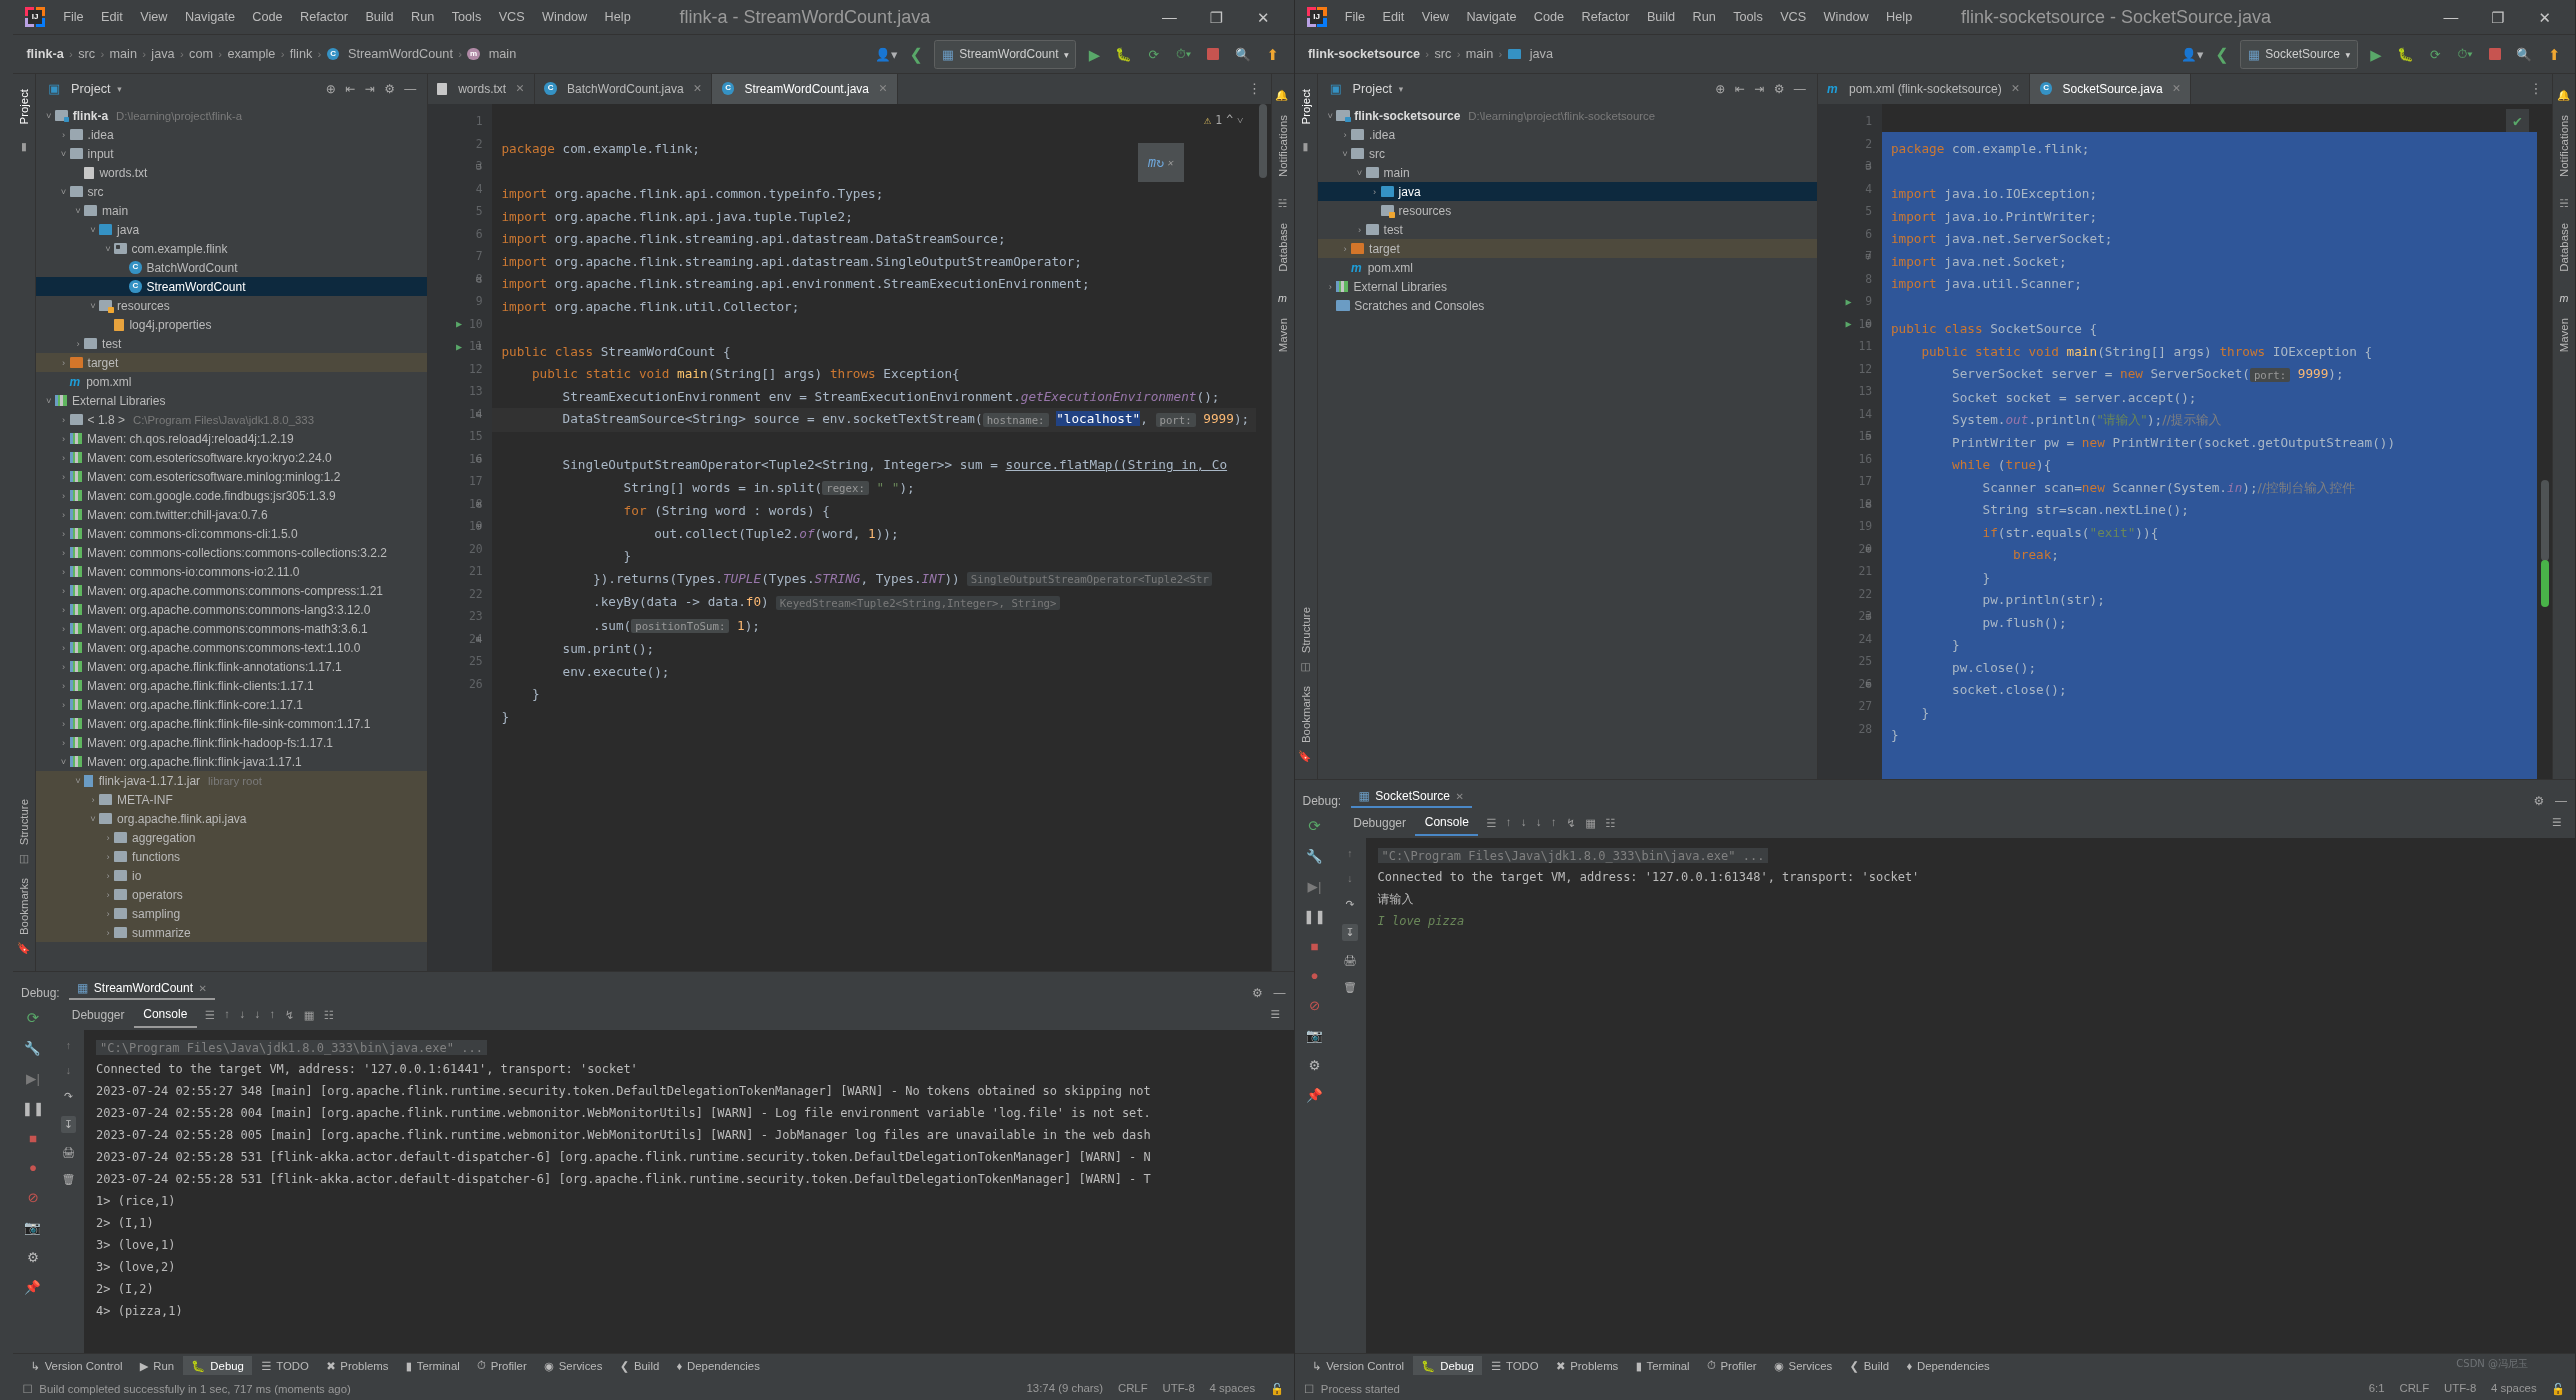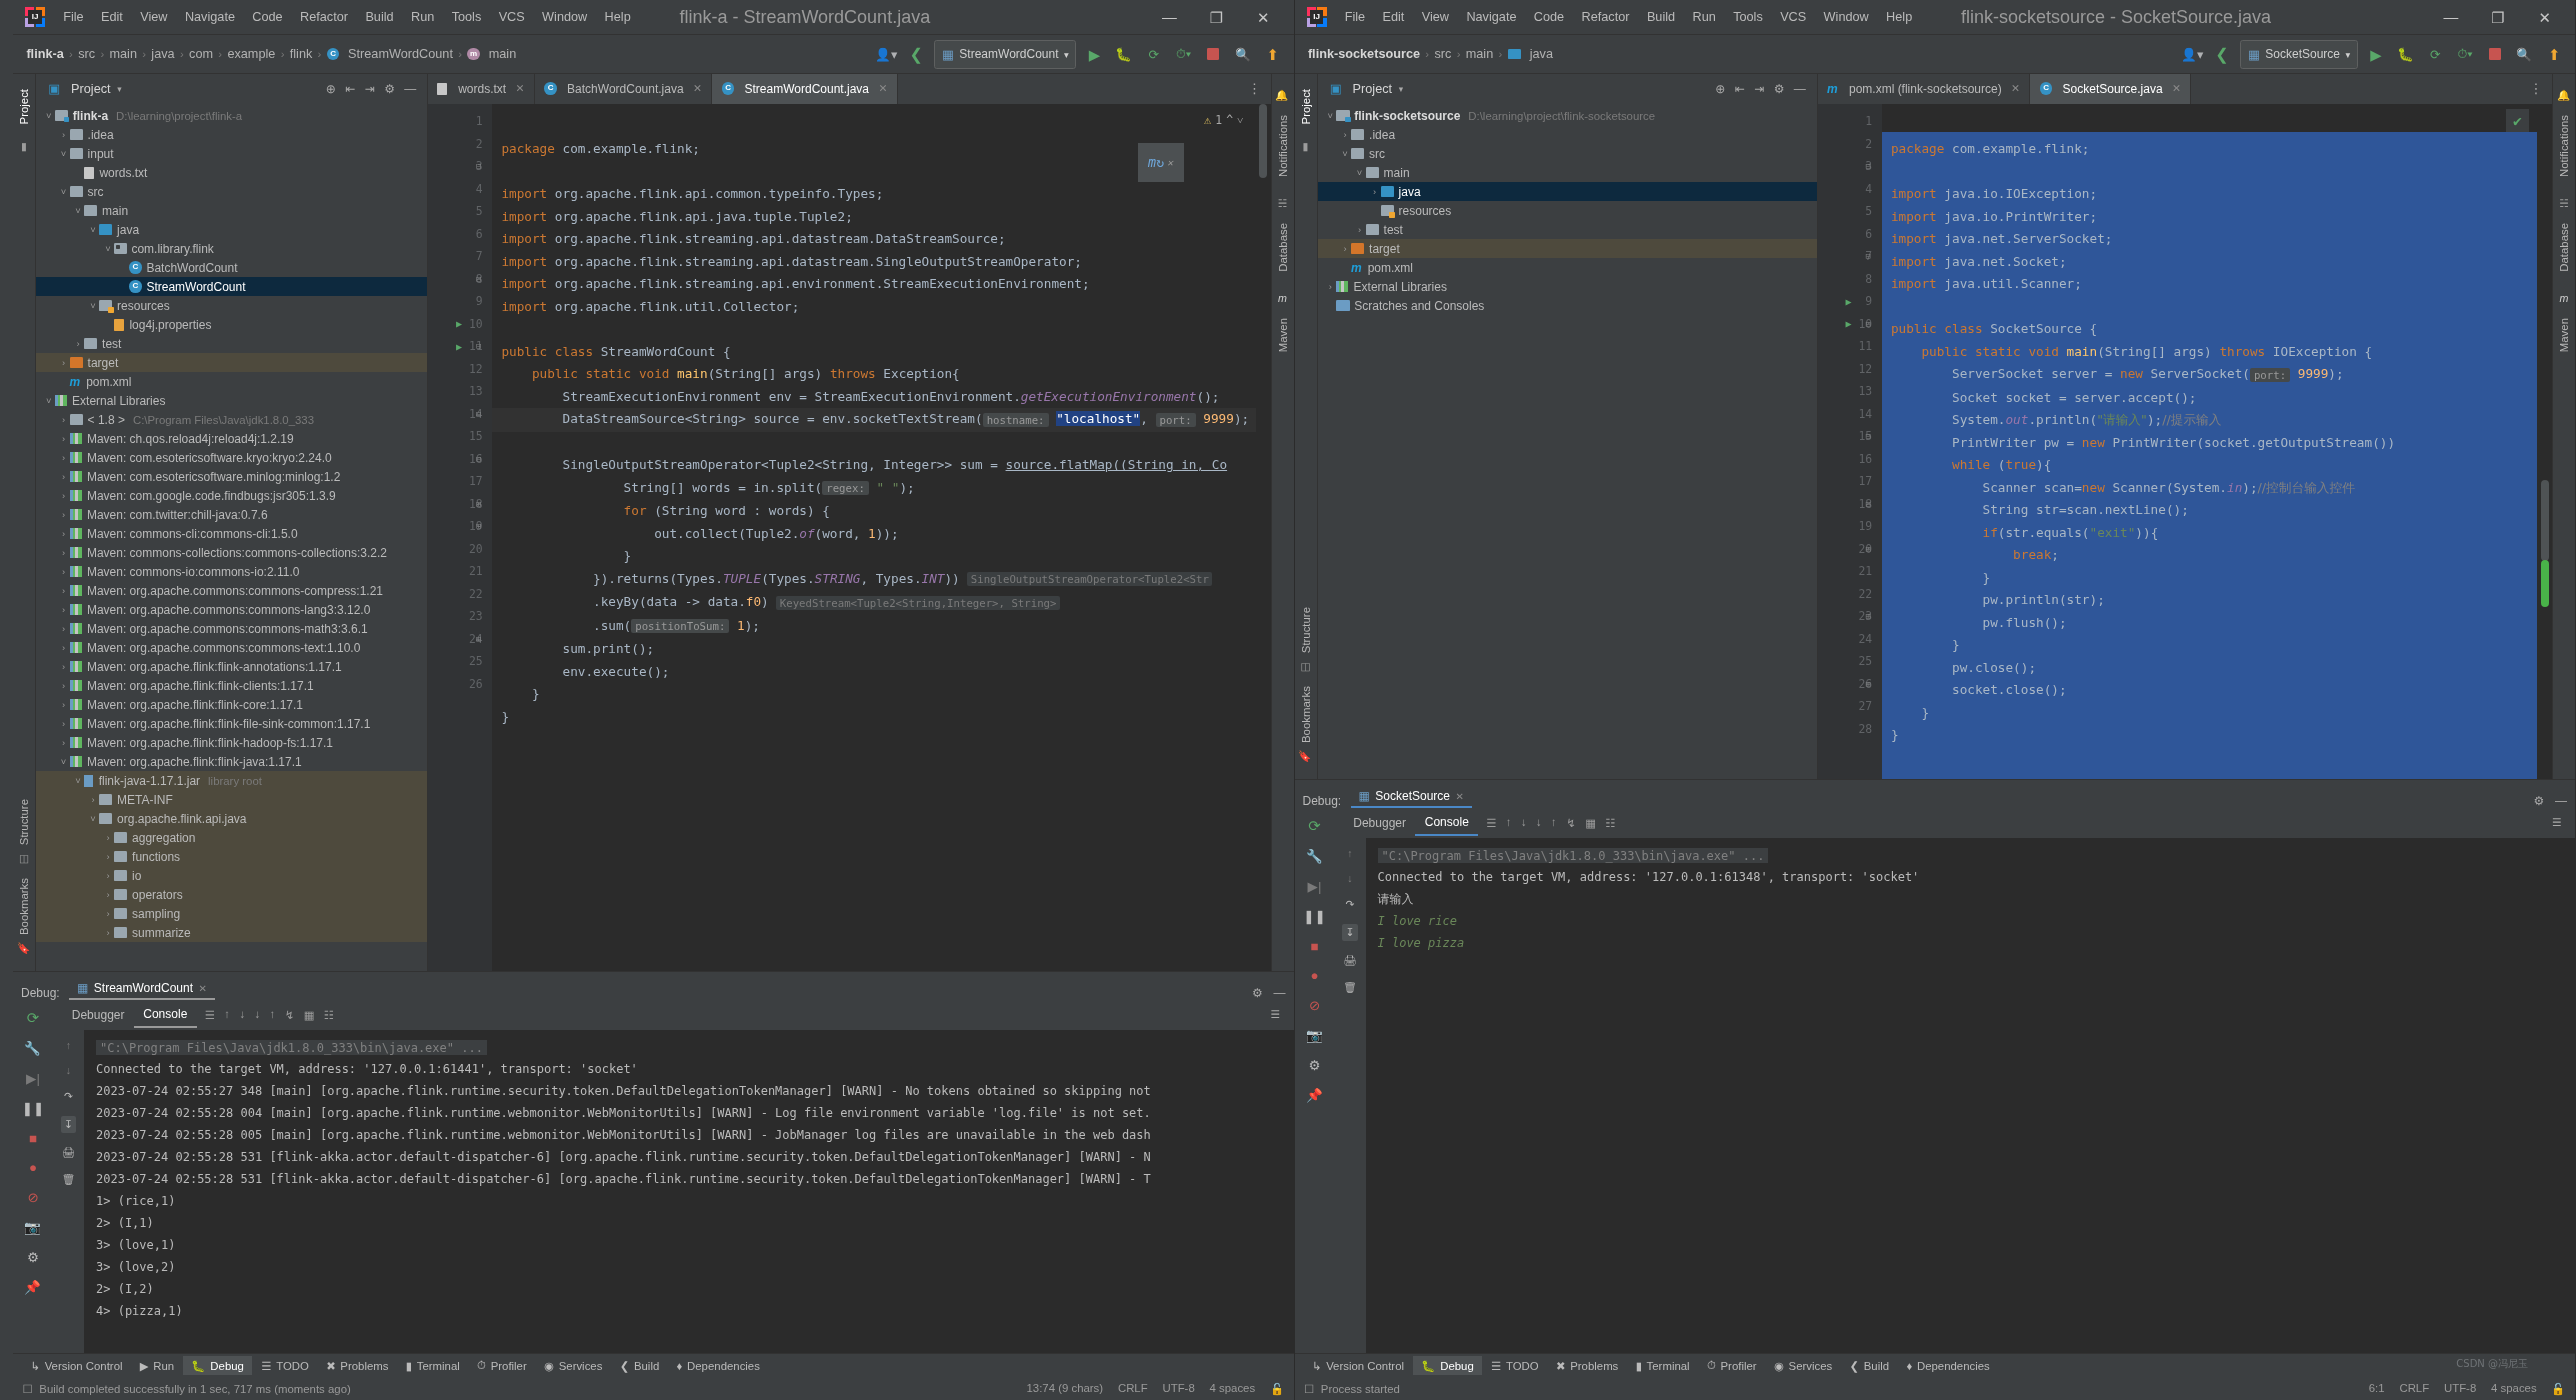--- a/index.html
+++ b/index.html
@@ -324,21 +324,21 @@
               <span>main</span>
             </div>
             <div class="node" style="padding-left:51px">
               <span class="arrow">˅</span>
               <span class="fi folder blue"></span>
               <span>java</span>
             </div>
             <div class="node" style="padding-left:66px">
               <span class="arrow">˅</span>
               <span class="pkgicon"></span>
-              <span>com.library.flink</span>
+              <span>com.example.flink</span>
             </div>
             <div class="node" style="padding-left:81px">
               <span class="arrow"></span>
               <span class="cls">C</span>
               <span>BatchWordCount</span>
             </div>
             <div class="node sel" style="padding-left:81px">
               <span class="arrow"></span>
               <span class="cls">C</span>
               <span>StreamWordCount</span>
@@ -1147,21 +1147,21 @@
         </div>
         <div class="console-row">
           <div class="console-strip">
             <span style="color:#7a7a7a">↑</span>
             <span style="color:#7a7a7a">↓</span>
             <span>↷</span>
             <span style="background:#4e5254;padding:2px 3.4px;border-radius:2px">↧</span>
             <span>🖨</span>
             <span>🗑</span>
           </div>
-          <div class="console" id="right-console"><div><span class="cmd">"C:\Program Files\Java\jdk1.8.0_333\bin\java.exe" ...</span></div><div><span class="">Connected to the target VM, address: '127.0.0.1:61348', transport: 'socket'</span></div><div><span class=" zh">请输入</span></div><div><span class="green">I love rice</span></div><div><span class="green">I love pizza</span></div></div>
+          <div class="console" id="right-console"><div><span class="cmd">"C:\Program Files\Java\jdk1.8.0_333\bin\java.exe" ...</span></div><div><span class="">Connected to the target VM, address: '127.0.0.1:61348', transport: 'socket'</span></div><div><span class=" zh">请输入</span></div><div><span class="green">I love pizza</span></div></div>
         </div>
       </div>
     </div>
   </div>
 
   <div class="bottombar">
     <span class="bb">
           <span>↳</span>
           <span>Version Control</span>
         </span>

